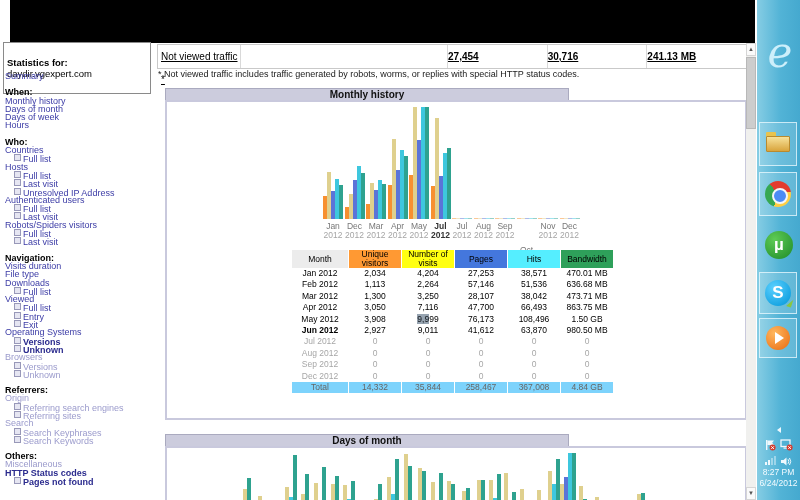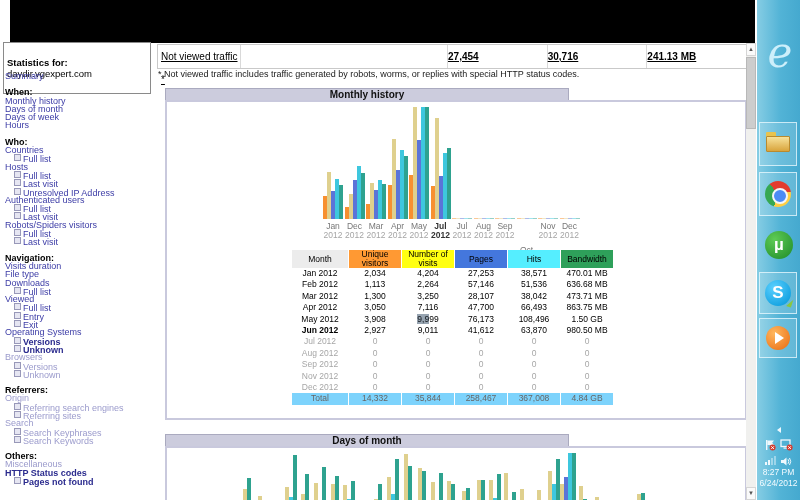--- a/index.html
+++ b/index.html
@@ -364,28 +364,20 @@
           <tr class="future">
             <td>Aug 2012</td>
             <td class="val">0</td>
             <td class="val">0</td>
             <td class="val">0</td>
             <td class="val">0</td>
             <td class="val">0</td>
           </tr>
           <tr class="future">
             <td>Sep 2012</td>
-            <td class="val">0</td>
-            <td class="val">0</td>
-            <td class="val">0</td>
-            <td class="val">0</td>
-            <td class="val">0</td>
-          </tr>
-          <tr class="future">
-            <td>Nov 2012</td>
             <td class="val">0</td>
             <td class="val">0</td>
             <td class="val">0</td>
             <td class="val">0</td>
             <td class="val">0</td>
           </tr>
           <tr class="future">
             <td>Dec 2012</td>
             <td class="val">0</td>
             <td class="val">0</td>

